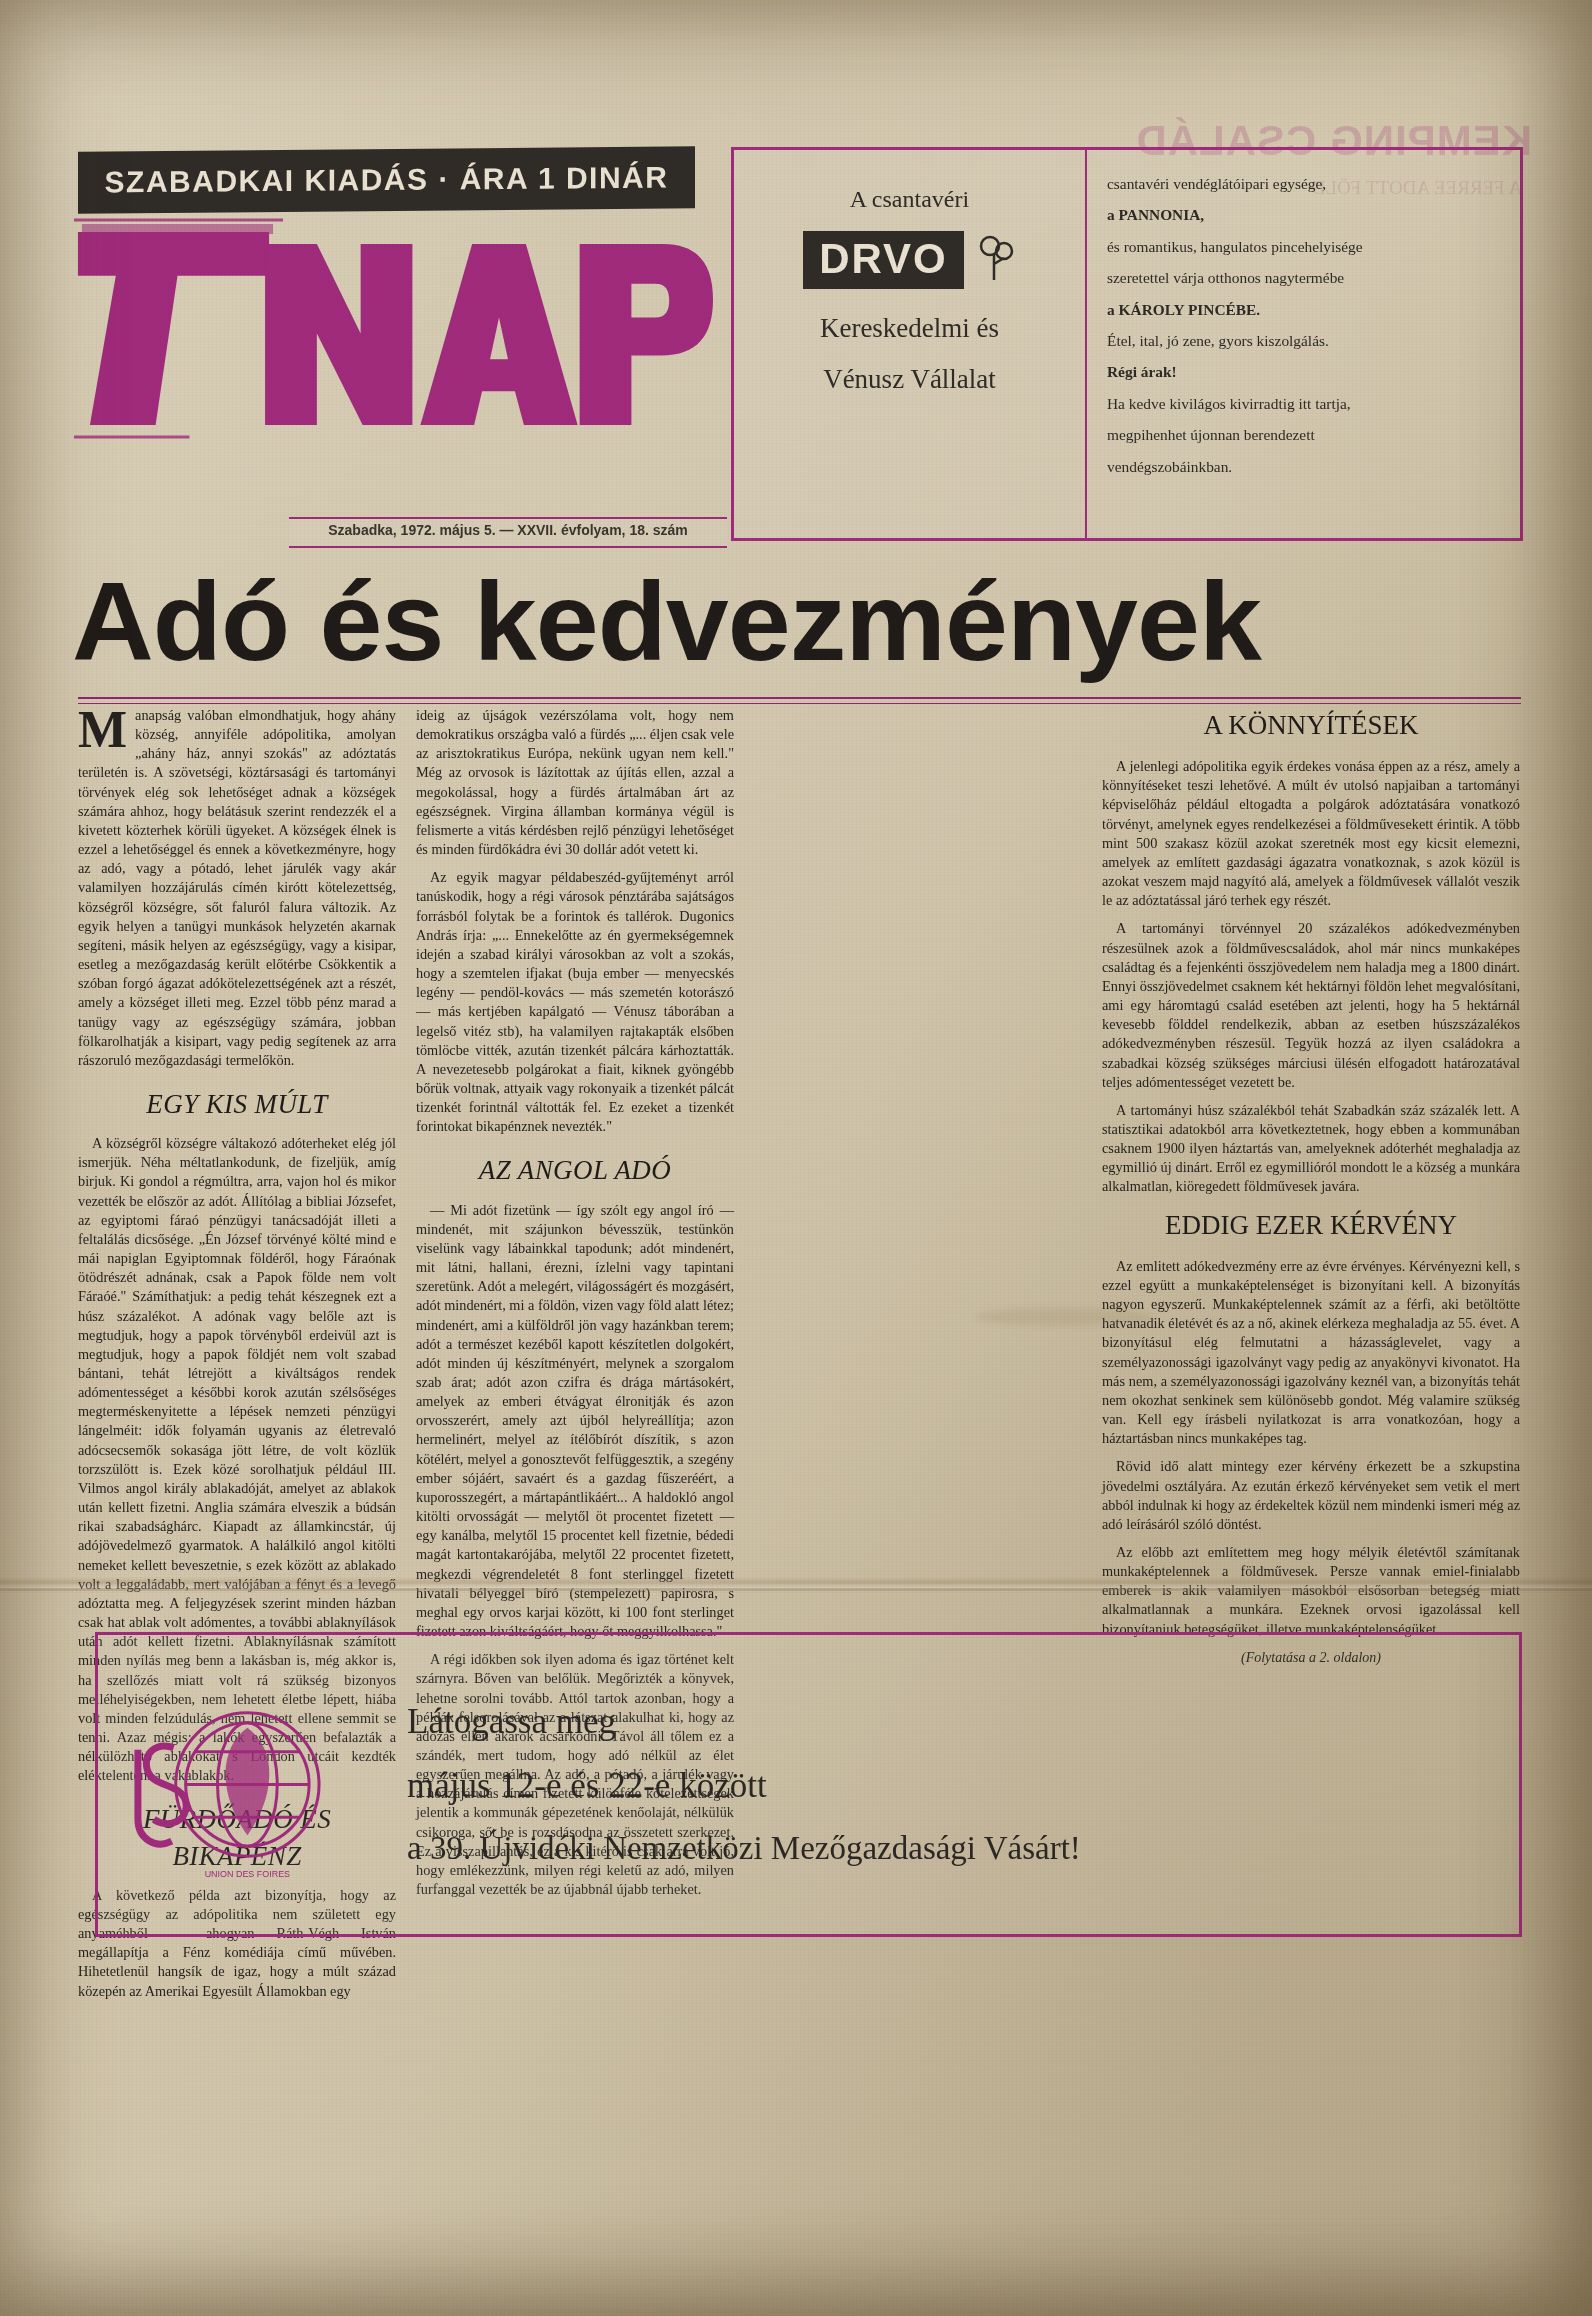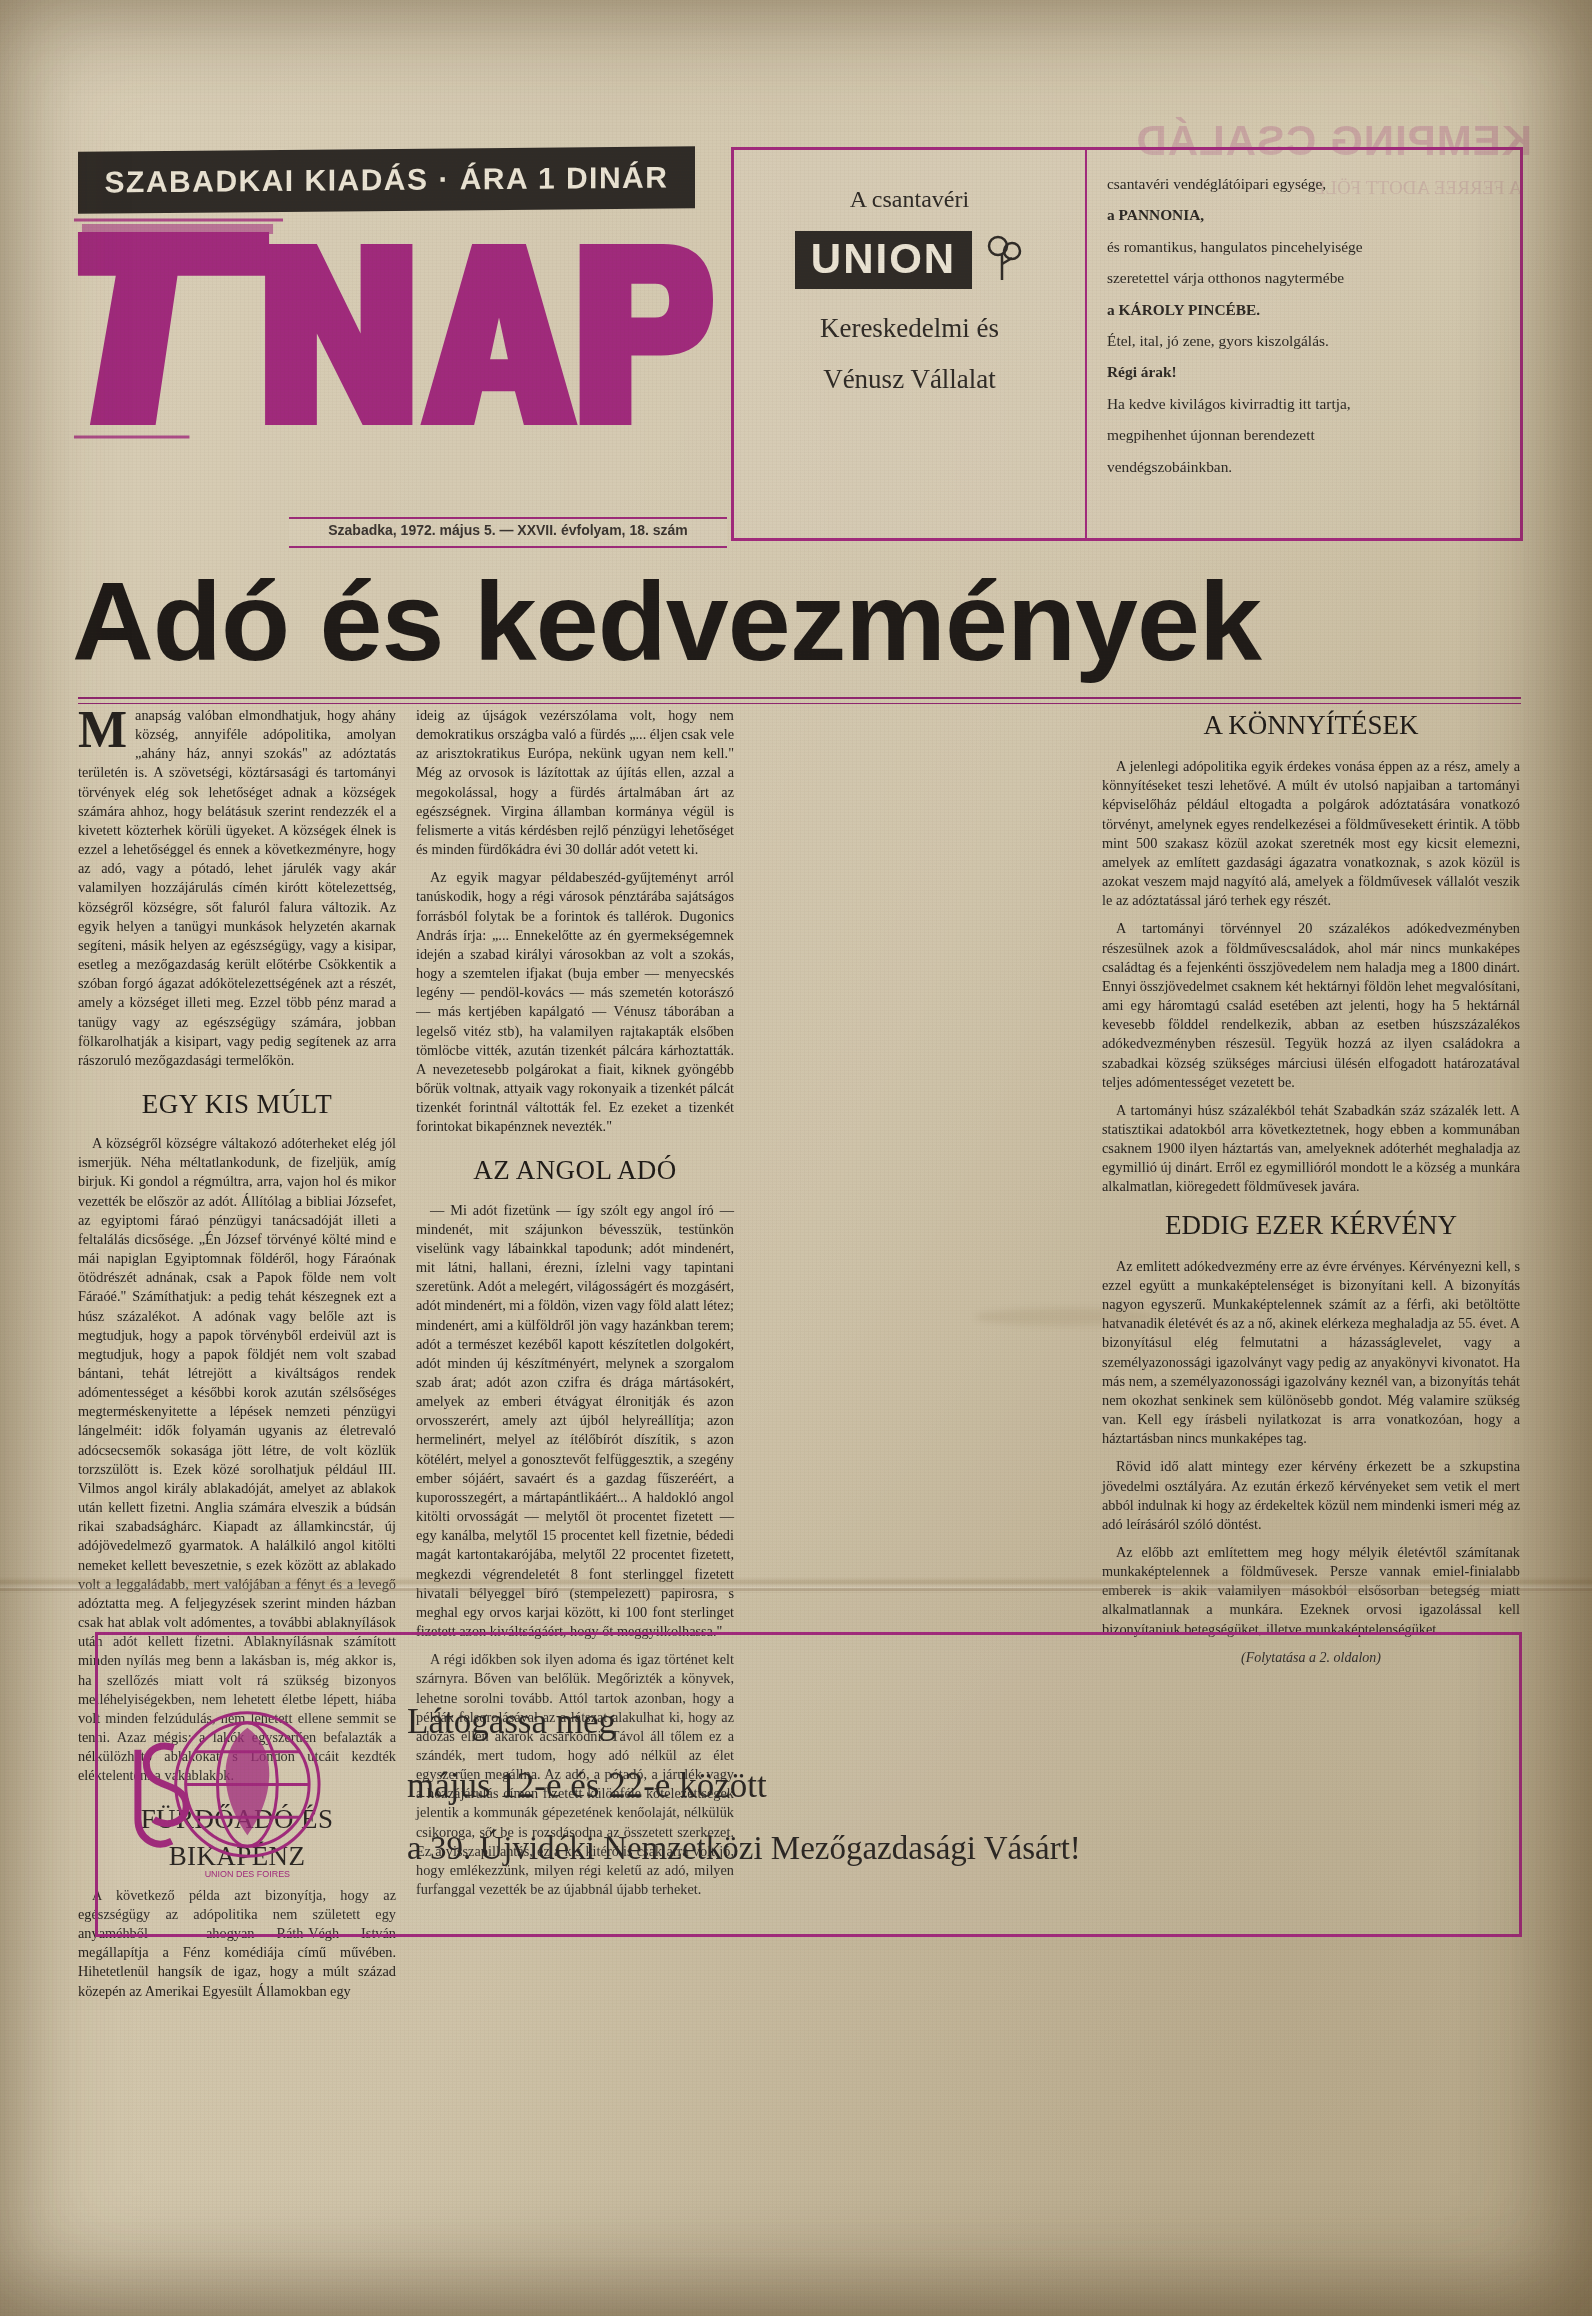--- a/index.html
+++ b/index.html
@@ -143,21 +143,21 @@
     line-height:1.34;
     color:#26221f;
     text-align:justify;
     hyphens:auto;
   }
   .col p{margin:0 0 9px 0;text-indent:14px;}
   .col p.noind{text-indent:0;}
   .sub{
     font-family:"Liberation Serif", serif;
     font-size:27px;text-align:center;color:#1f1b18;
-    margin:16px 0 12px 0;letter-spacing:0.4px;
+    margin:16px 0 12px 0;letter-spacing:0.4px;font-style:italic;
   }
   .dropcap{
     float:left;font-size:52px;line-height:40px;font-weight:bold;
     padding:4px 8px 0 0;font-family:"Liberation Serif", serif;
   }
   .col1{left:78px;top:706px;width:318px;height:627px;}
   .col2{left:416px;top:706px;width:318px;height:627px;}
   .col3{left:754px;top:706px;width:328px;height:627px;}
   .col4{left:1102px;top:697px;width:418px;height:637px;}
 
@@ -250,21 +250,21 @@
       </g>
     </svg>
   </div>
 
   <div class="logo-caption">Szabadka, 1972. május 5. — XXVII. évfolyam, 18. szám</div>
 
   <div class="ad-top">
     <div class="ad-top-left">
       <div class="ad-csantaveri">A csantavéri</div>
       <div class="drvo-row">
-        <div class="drvo-box">UNION</div>
+        <div class="drvo-box">DRVO</div>
         <span class="tree-ico">
           <svg width="40" height="48" viewBox="0 0 40 48">
             <circle cx="14" cy="12" r="9" fill="none" stroke="#2f2b27" stroke-width="2.5"></circle>
             <circle cx="28" cy="17" r="8" fill="none" stroke="#2f2b27" stroke-width="2.5"></circle>
             <path d="M18 20 L18 46" stroke="#2f2b27" stroke-width="2.5" fill="none"></path>
             <path d="M18 30 L28 24" stroke="#2f2b27" stroke-width="2.5" fill="none"></path>
           </svg>
         </span>
       </div>
       <div class="ad-kereskedelmi">Kereskedelmi és</div>

